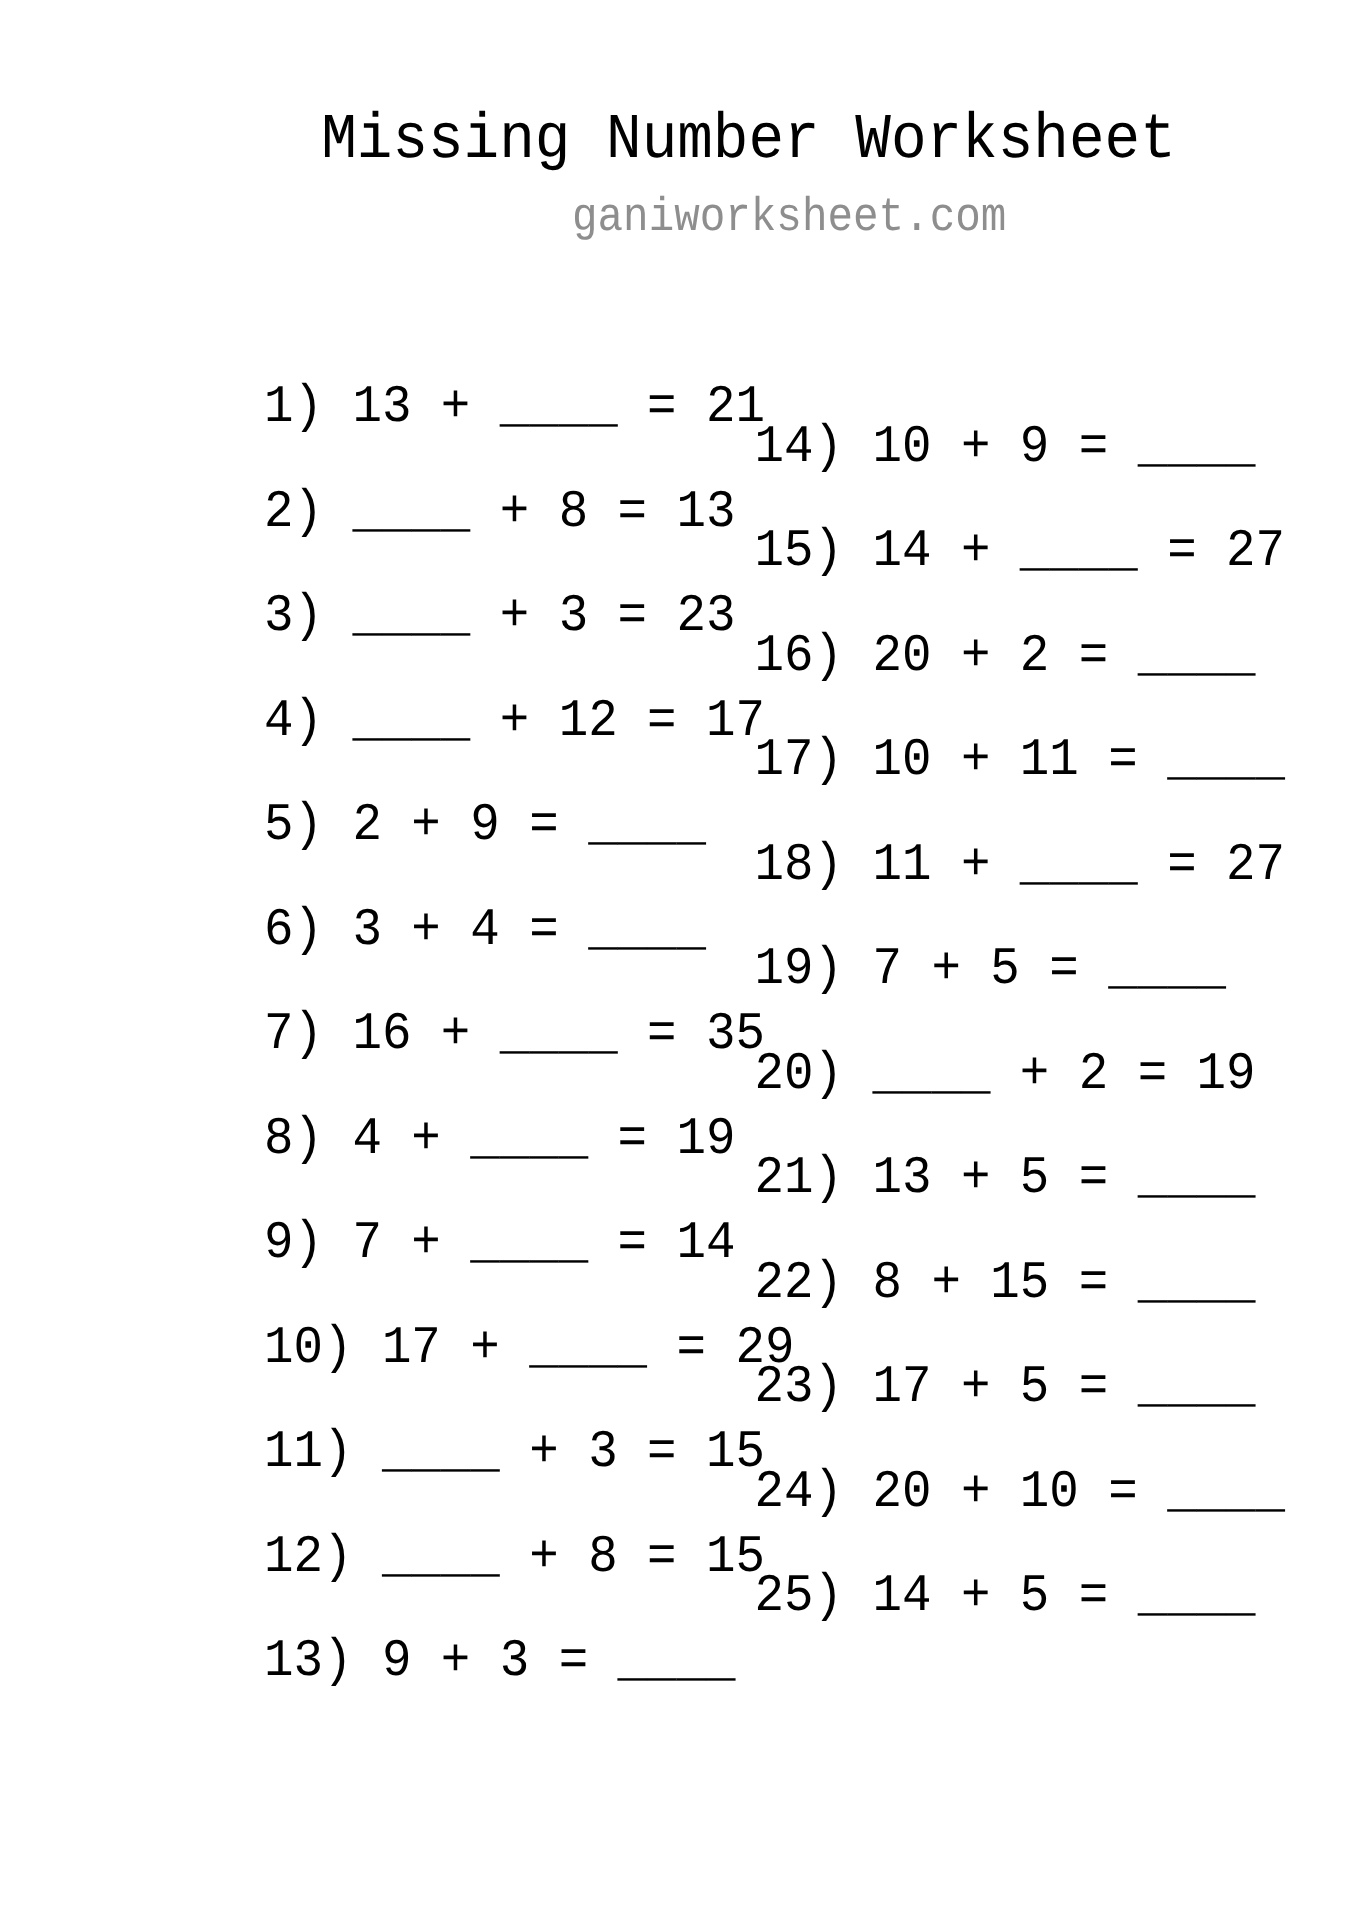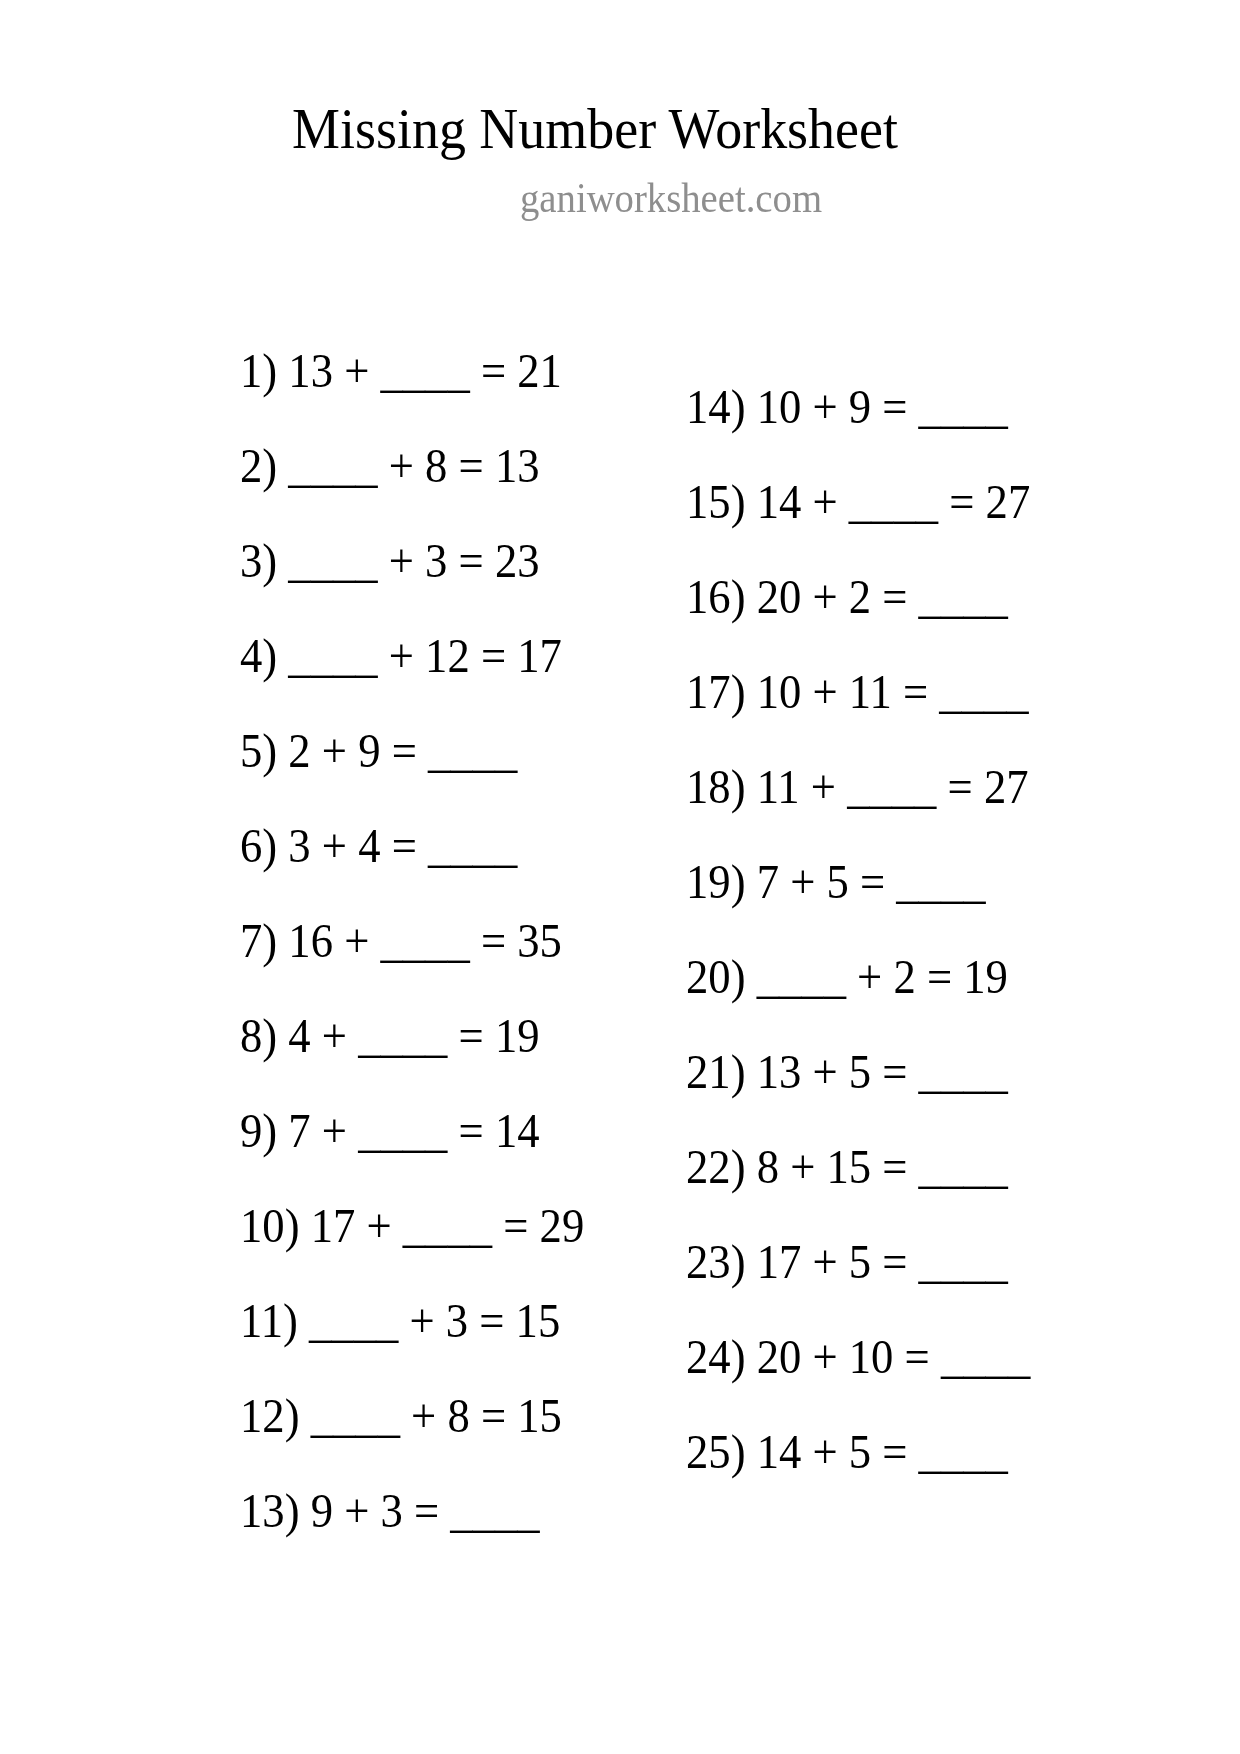--- a/index.html
+++ b/index.html
@@ -5,21 +5,21 @@
   html, body {
     margin: 0;
     padding: 0;
     background: #ffffff;
   }
   .page {
     position: relative;
     width: 1240px;
     height: 1754px;
     background: #ffffff;
-    font-family: Liberation Serif, serif;
+    font-family: Liberation Mono, monospace;
     color: #000000;
     overflow: hidden;
   }
   .title {
     position: absolute;
     left: 292px;
     top: 100px;
     font-size: 58px;
     line-height: 1;
     font-weight: 400;

